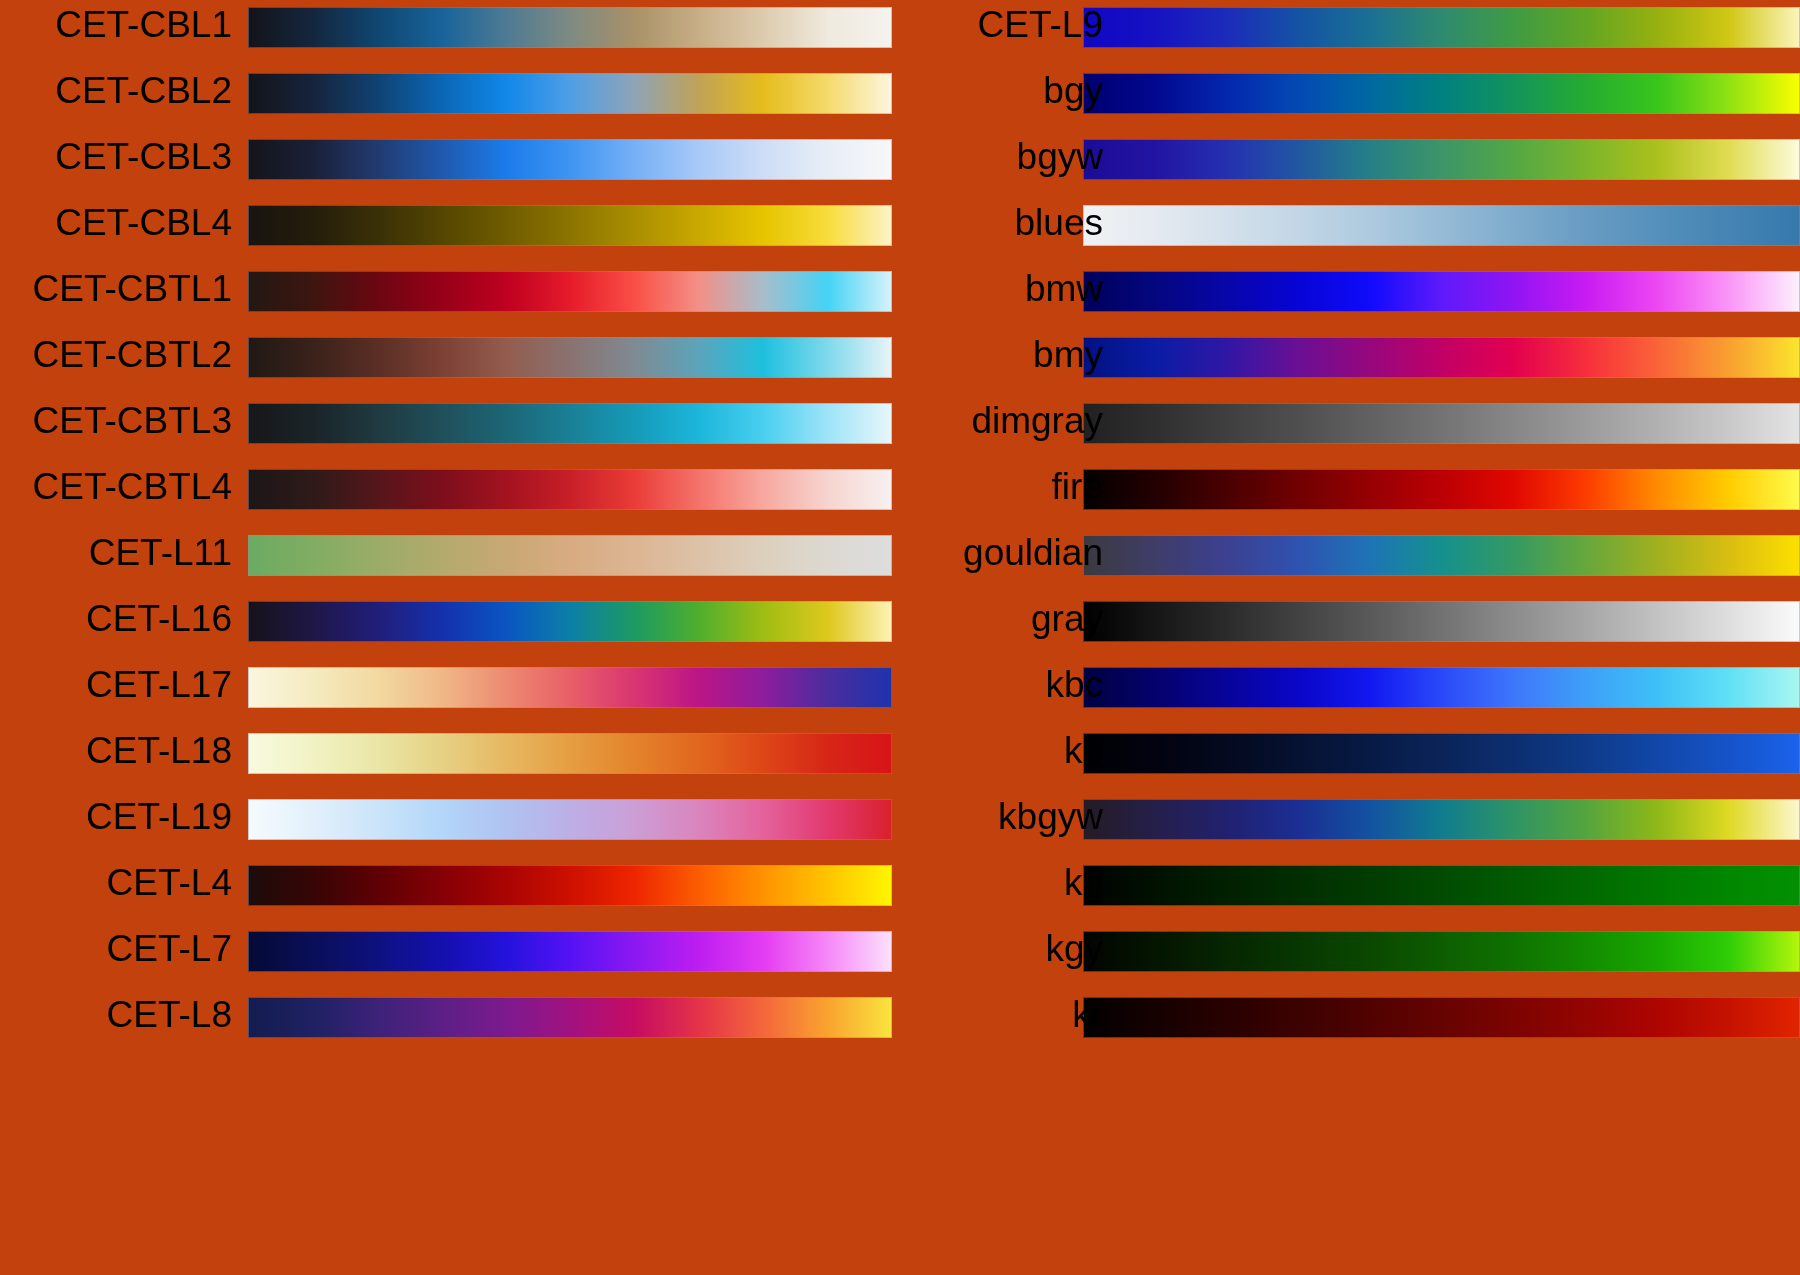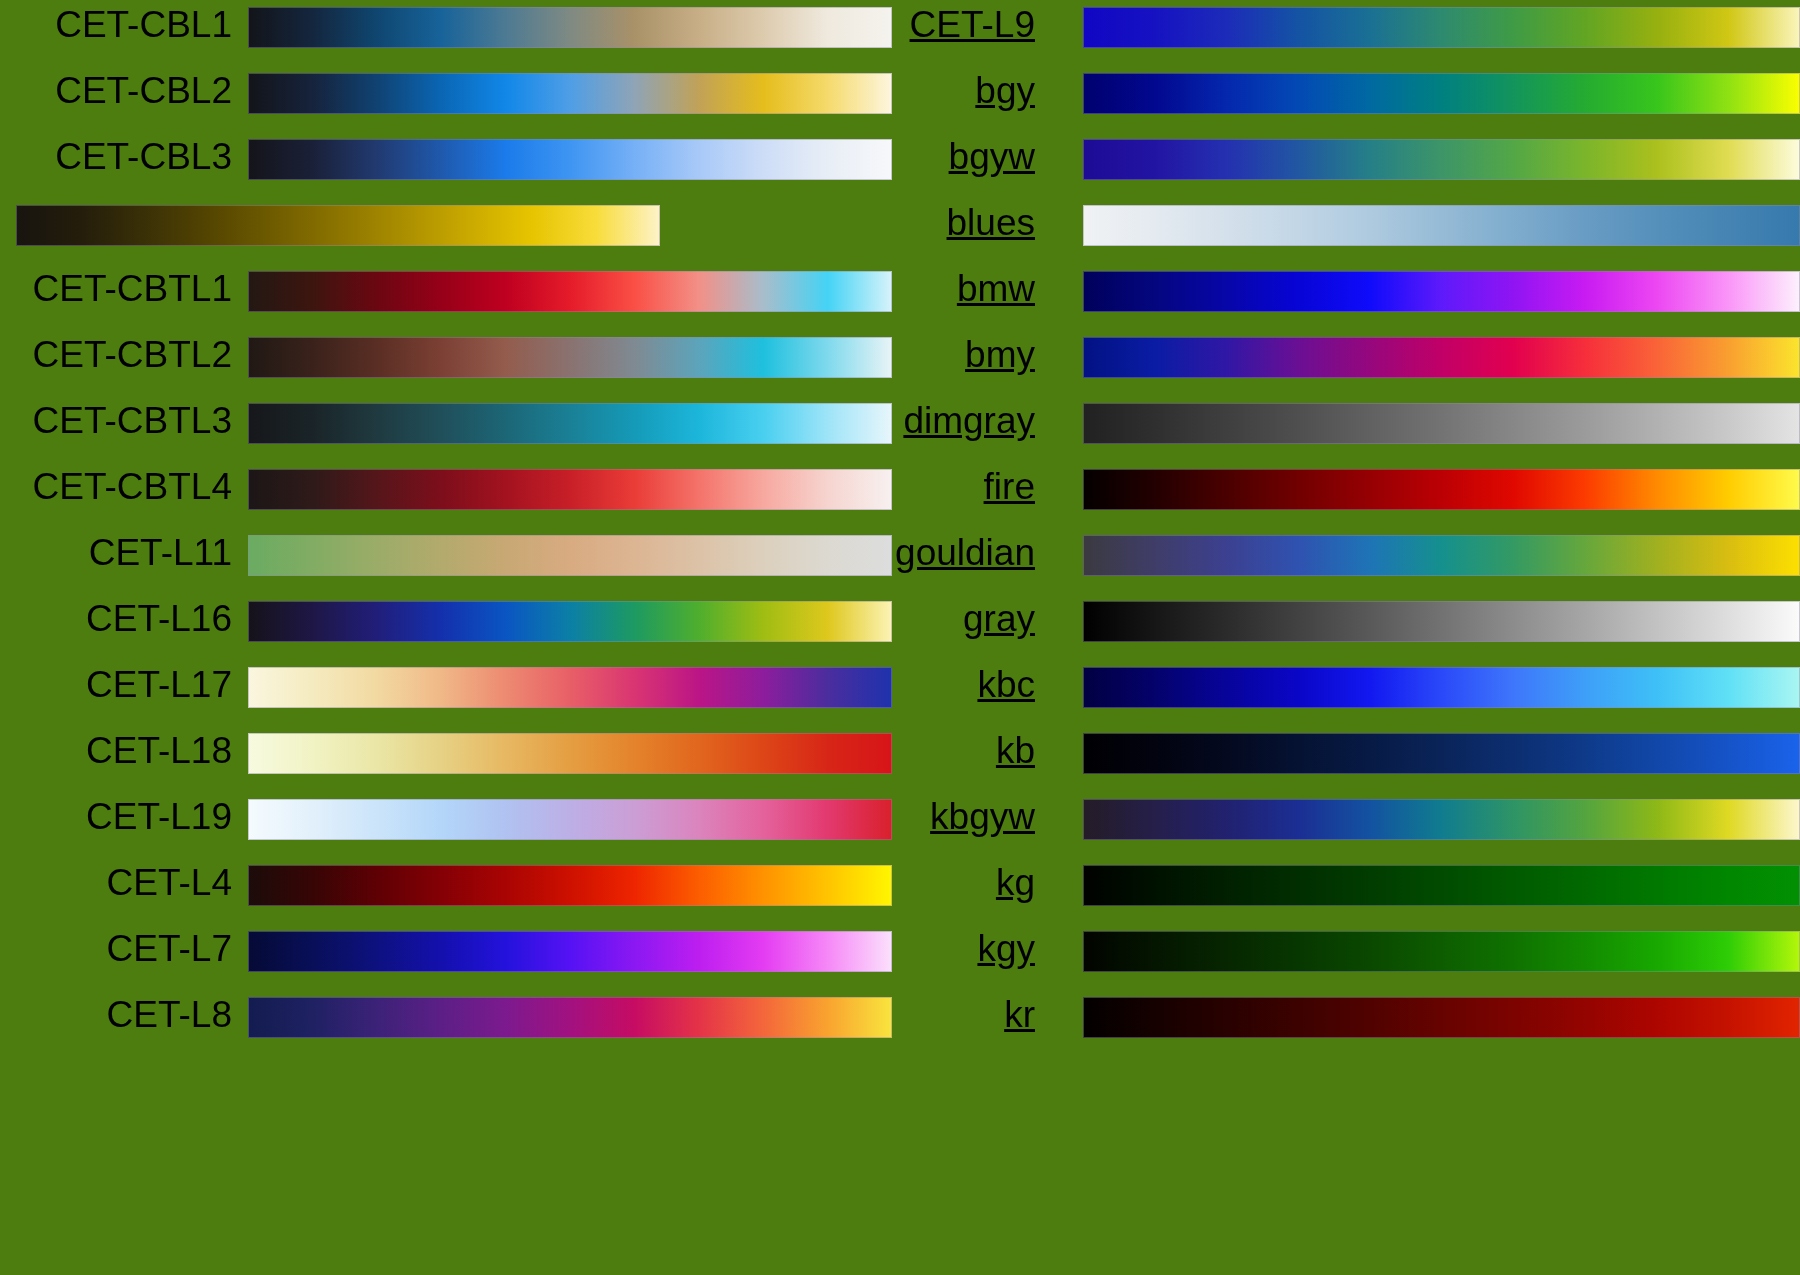--- a/index.html
+++ b/index.html
@@ -10,21 +10,21 @@
   body {
     width: 1800px;
     height: 1275px;
     font-family: "Liberation Sans", sans-serif;
     overflow: hidden;
   }
   #sheet {
     position: relative;
     width: 1800px;
     height: 1275px;
-    background: #4d7c0f;
+    background: #c2410c;
   }
   .column {
     position: absolute;
     top: 0;
     display: flex;
     flex-direction: column;
   }
   #col-left  { left: 0px;    width: 892px; }
   #col-right { left: 1083px; width: 717px; }
 
@@ -45,24 +45,23 @@
     white-space: nowrap;
     padding-top: 4px;
     box-sizing: border-box;
   }
   #col-left .cmap-label {
     width: 232px;
     padding-right: 0px;
   }
   #col-right .cmap-label {
     position: absolute;
-    right: 751px;
+    right: 683px;
     width: 320px;
     padding-right: 14px;
-    text-decoration: underline;
   }
   #col-right .cmap-row { position: relative; }
 
   .cmap-bar {
     height: 41px;
     margin-top: 7px;
     border: 0;
     outline: 1px solid rgba(140,140,160,0.45);
     outline-offset: -1px;
   }
@@ -81,20 +80,21 @@
       </div>
       <div class="cmap-row">
         <div class="cmap-label">CET-CBL2</div>
         <div class="cmap-bar" style="background: linear-gradient(to right, rgb(19, 20, 25) 0%, rgb(22, 35, 60) 10%, rgb(16, 66, 114) 20%, rgb(10, 102, 180) 30%, rgb(17, 135, 232) 40%, rgb(79, 158, 230) 50%, rgb(143, 164, 182) 60%, rgb(193, 162, 87) 70%, rgb(229, 189, 28) 80%, rgb(245, 218, 107) 90%, rgb(253, 246, 224) 100%);"></div>
       </div>
       <div class="cmap-row">
         <div class="cmap-label">CET-CBL3</div>
         <div class="cmap-bar" style="background: linear-gradient(to right, rgb(20, 20, 25) 0%, rgb(26, 32, 56) 10%, rgb(33, 58, 112) 20%, rgb(31, 89, 173) 30%, rgb(27, 123, 234) 40%, rgb(62, 149, 242) 50%, rgb(118, 176, 246) 60%, rgb(168, 201, 248) 70%, rgb(205, 221, 247) 80%, rgb(232, 238, 246) 90%, rgb(247, 248, 250) 100%);"></div>
       </div>
       <div class="cmap-row">
+        <div class="cmap-label">CET-CBL4</div>
         <div class="cmap-bar" style="background: linear-gradient(to right, rgb(24, 20, 15) 0%, rgb(36, 29, 11) 10%, rgb(58, 48, 7) 20%, rgb(84, 69, 1) 30%, rgb(111, 92, 0) 40%, rgb(140, 116, 0) 50%, rgb(170, 142, 0) 60%, rgb(201, 168, 0) 70%, rgb(230, 196, 0) 80%, rgb(248, 220, 58) 90%, rgb(253, 243, 200) 100%);"></div>
       </div>
       <div class="cmap-row">
         <div class="cmap-label">CET-CBTL1</div>
         <div class="cmap-bar" style="background: linear-gradient(to right, rgb(35, 24, 19) 0%, rgb(61, 21, 15) 10%, rgb(107, 7, 17) 20%, rgb(150, 0, 24) 30%, rgb(191, 0, 32) 40%, rgb(229, 27, 42) 50%, rgb(250, 79, 69) 60%, rgb(242, 144, 135) 70%, rgb(168, 189, 203) 80%, rgb(68, 211, 245) 90%, rgb(216, 243, 251) 100%);"></div>
       </div>
       <div class="cmap-row">
         <div class="cmap-label">CET-CBTL2</div>
         <div class="cmap-bar" style="background: linear-gradient(to right, rgb(32, 24, 20) 0%, rgb(58, 34, 27) 10%, rgb(90, 46, 36) 20%, rgb(124, 64, 52) 30%, rgb(147, 92, 77) 40%, rgb(138, 114, 112) 50%, rgb(127, 138, 146) 60%, rgb(92, 164, 187) 70%, rgb(30, 192, 222) 80%, rgb(127, 217, 237) 90%, rgb(233, 244, 246) 100%);"></div>
       </div>

